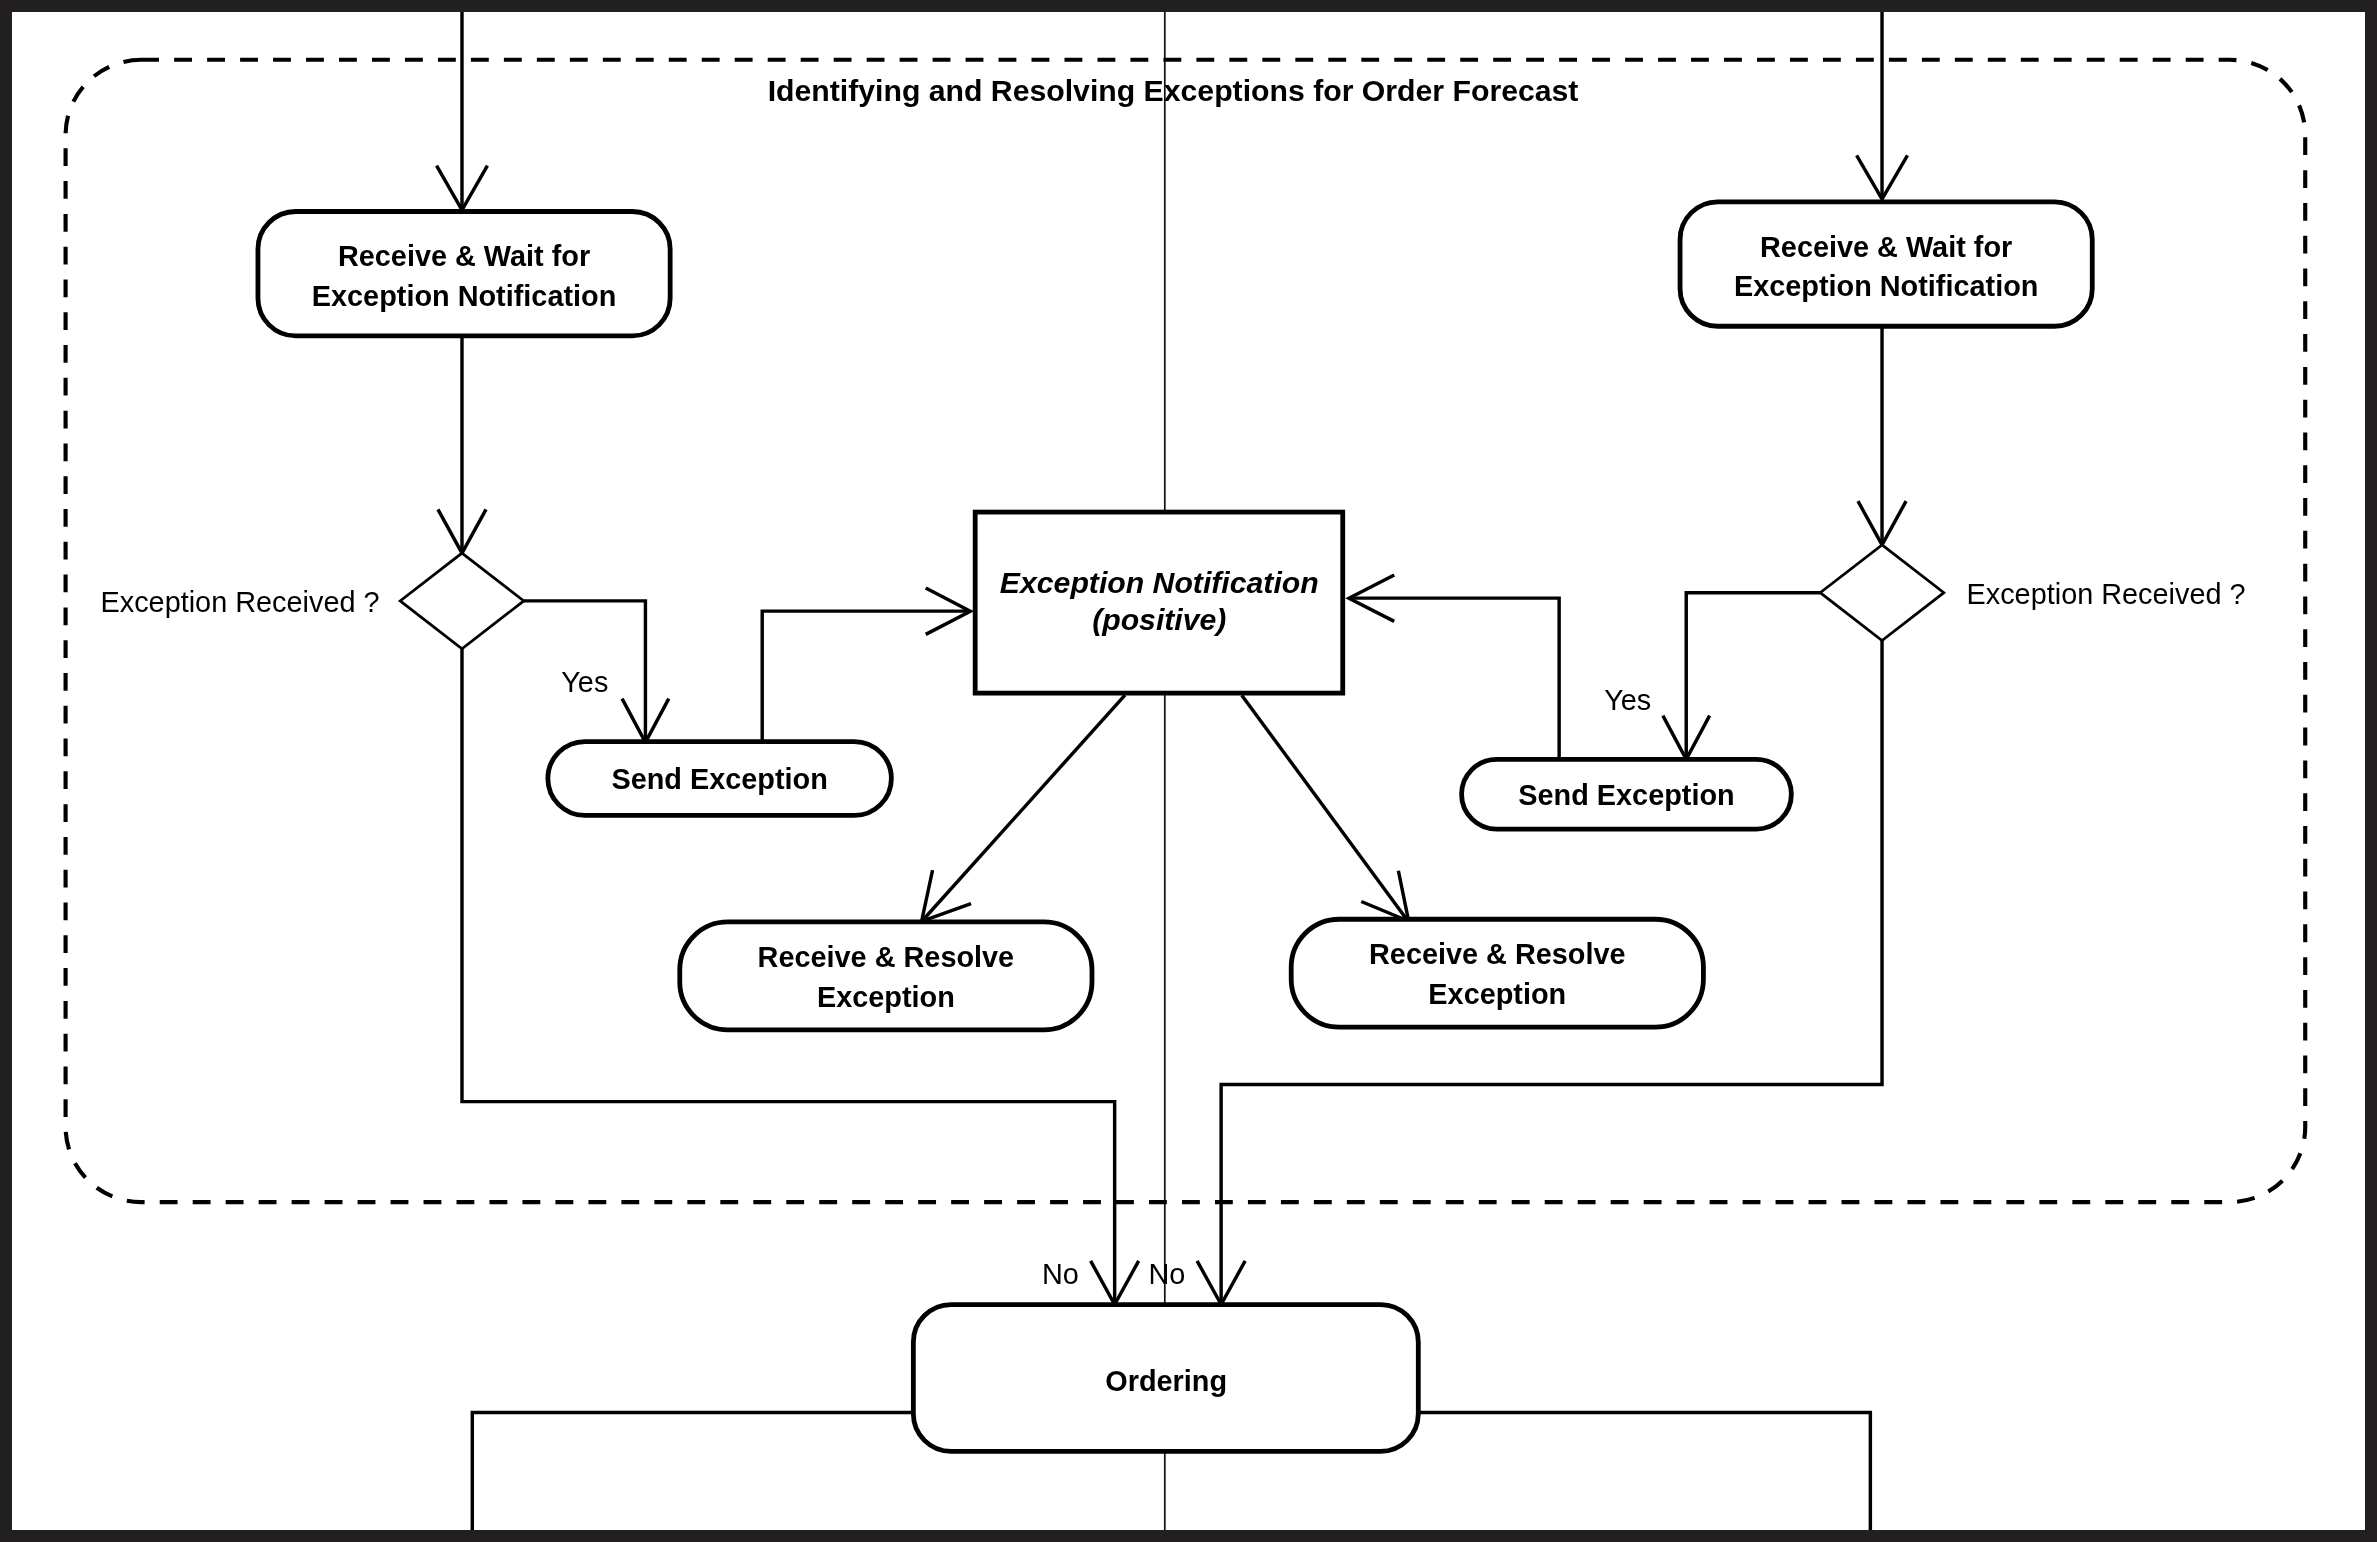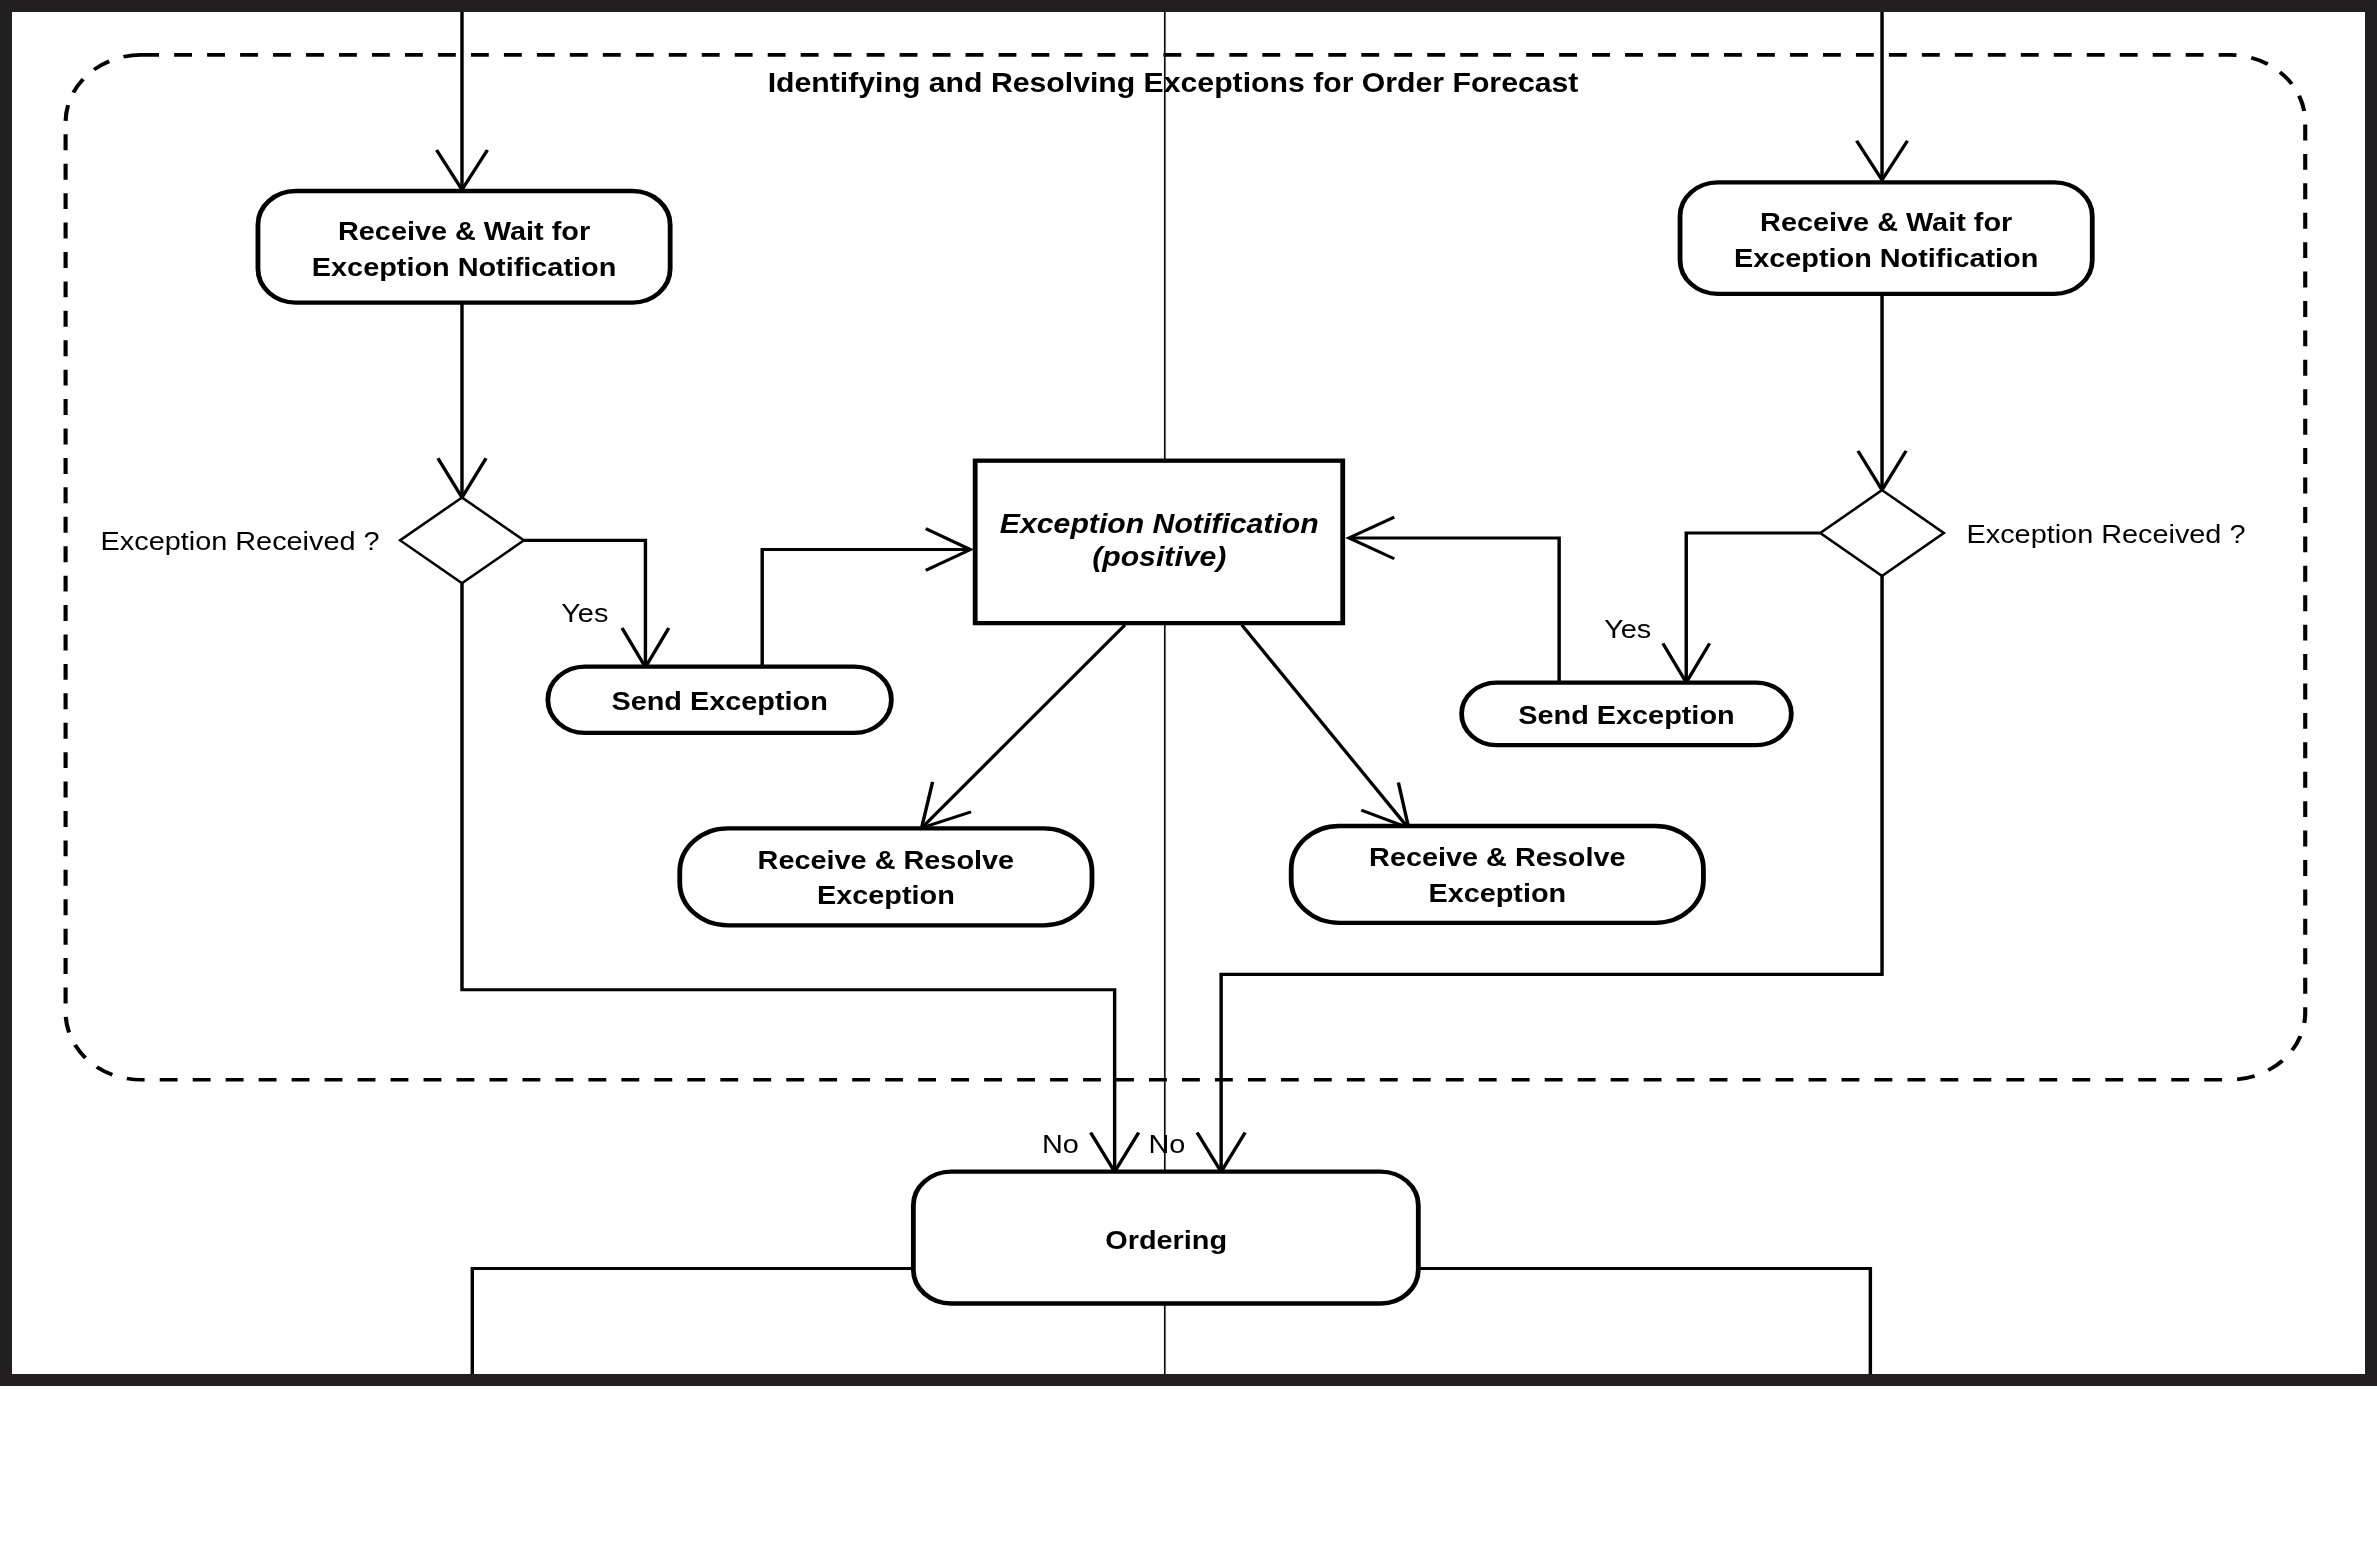--- a/index.html
+++ b/index.html
@@ -3,21 +3,21 @@
 <meta charset="utf-8">
 <style>
   html, body {
     margin: 0;
     padding: 0;
     background: #ffffff;
   }
   #page {
     position: relative;
     width: 2377px;
-    height: 1386px;
+    height: 1542px;
     background: #ffffff;
     box-sizing: border-box;
     border: 12.5px solid #221f20;
     overflow: hidden;
     font-family: "Liberation Sans", sans-serif;
   }
   #canvas {
     position: absolute;
     left: 0;
     top: 0;

